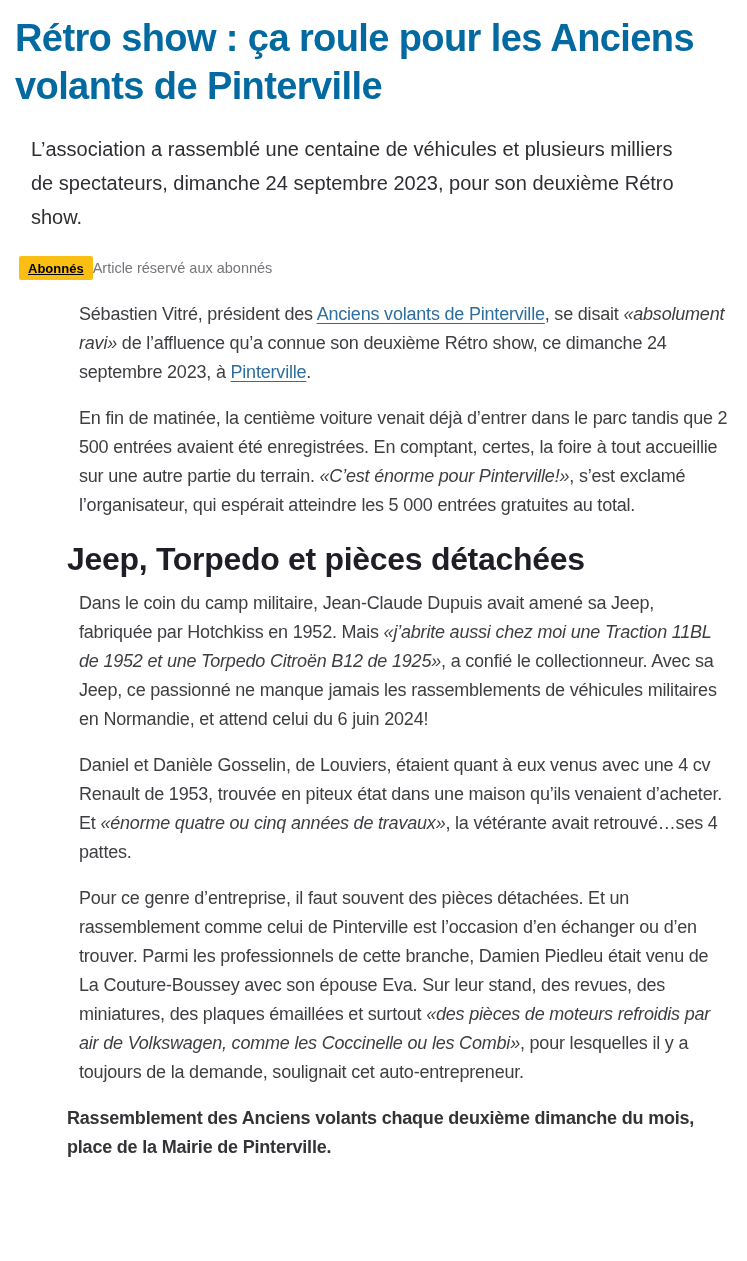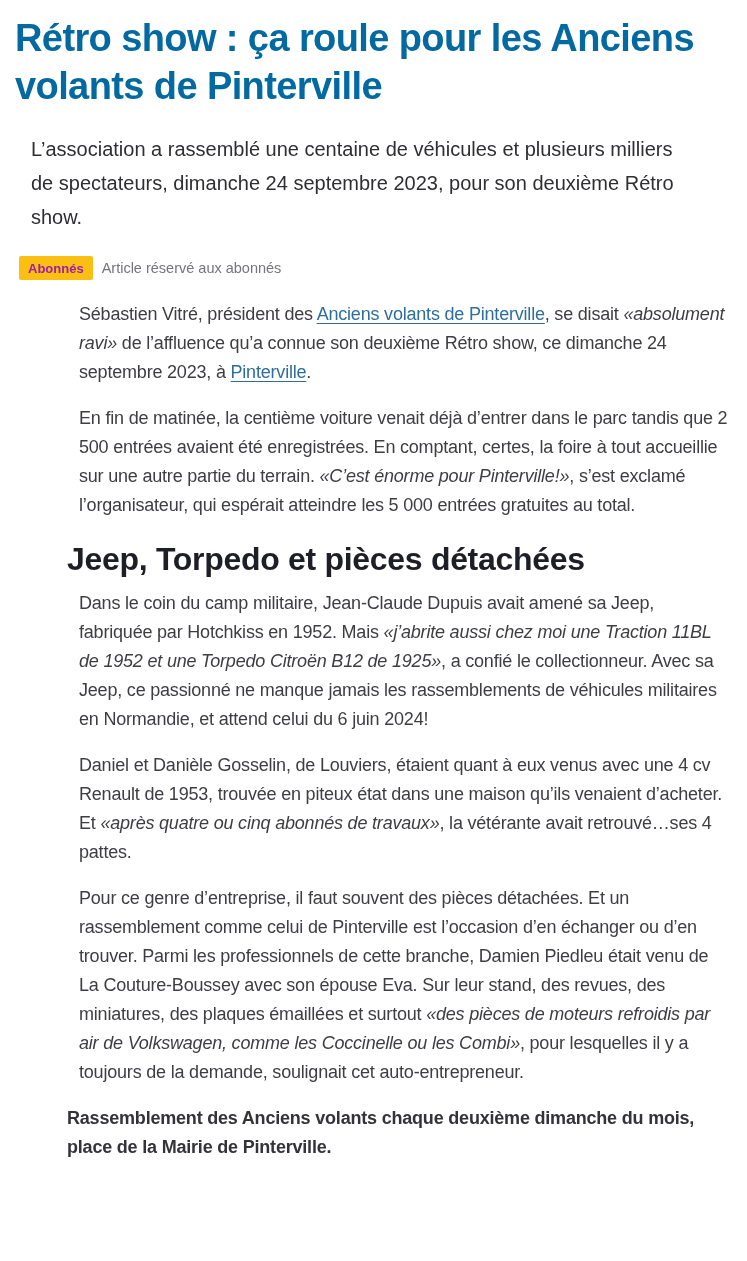--- a/index.html
+++ b/index.html
@@ -34,29 +34,29 @@
     max-width: 650px;
   }
   .badge-row {
     display: flex;
     align-items: center;
     margin: 0 0 20px 4px;
   }
   .badge {
     display: inline-block;
     background: #fbbe12;
-    color: #a21caf;
+    color: #000000;
     font-size: 13px;
     font-weight: 700;
     line-height: 1;
     padding: 6px 9px 5px 9px;
     border-radius: 2px;
+    text-decoration: underline;
   }
   .badge-note {
-    margin-left: 9px;
     font-size: 14.5px;
     color: #75757b;
   }
   .article-body {
     margin-left: 52px;
     margin-right: 2px;
     font-size: 18px;
     line-height: 29px;
     letter-spacing: -0.2px;
     color: #3e3e42;
@@ -99,18 +99,18 @@
   <div class="badge-row">
     <span class="badge">Abonnés</span>
     <span class="badge-note">Article réservé aux abonnés</span>
   </div>
 
   <div class="article-body">
       <p class="body-paragraph"><span>Sébastien Vitré, président des </span><a class="inline-link">Anciens volants de Pinterville</a><span>, se disait </span><em class="inline-quote">«absolument ravi»</em><span> de l’affluence qu’a connue son deuxième Rétro show, ce dimanche 24 septembre 2023, à </span><a class="inline-link">Pinterville</a><span>.</span></p>
       <p class="body-paragraph"><span>En fin de matinée, la centième voiture venait déjà d’entrer dans le parc tandis que 2 500 entrées avaient été enregistrées. En comptant, certes, la foire à tout accueillie sur une autre partie du terrain. </span><em class="inline-quote">«C’est énorme pour Pinterville!»</em><span>, s’est exclamé l’organisateur, qui espérait atteindre les 5 000 entrées gratuites au total.</span></p>
       <h2 class="section-heading">Jeep, Torpedo et pièces détachées</h2>
       <p class="body-paragraph"><span>Dans le coin du camp militaire, Jean-Claude Dupuis avait amené sa Jeep, fabriquée par Hotchkiss en 1952. Mais </span><em class="inline-quote">«j’abrite aussi chez moi une Traction 11BL de 1952 et une Torpedo Citroën B12 de 1925»</em><span>, a confié le collectionneur. Avec sa Jeep, ce passionné ne manque jamais les rassemblements de véhicules militaires en Normandie, et attend celui du 6 juin 2024!</span></p>
-      <p class="body-paragraph"><span>Daniel et Danièle Gosselin, de Louviers, étaient quant à eux venus avec une 4 cv Renault de 1953, trouvée en piteux état dans une maison qu’ils venaient d’acheter. Et </span><em class="inline-quote">«après quatre ou cinq abonnés de travaux»</em><span>, la vétérante avait retrouvé…ses 4 pattes.</span></p>
+      <p class="body-paragraph"><span>Daniel et Danièle Gosselin, de Louviers, étaient quant à eux venus avec une 4 cv Renault de 1953, trouvée en piteux état dans une maison qu’ils venaient d’acheter. Et </span><em class="inline-quote">«énorme quatre ou cinq années de travaux»</em><span>, la vétérante avait retrouvé…ses 4 pattes.</span></p>
       <p class="body-paragraph"><span>Pour ce genre d’entreprise, il faut souvent des pièces détachées. Et un rassemblement comme celui de Pinterville est l’occasion d’en échanger ou d’en trouver. Parmi les professionnels de cette branche, Damien Piedleu était venu de La Couture-Boussey avec son épouse Eva. Sur leur stand, des revues, des miniatures, des plaques émaillées et surtout </span><em class="inline-quote">«des pièces de moteurs refroidis par air de Volkswagen, comme les Coccinelle ou les Combi»</em><span>, pour lesquelles il y a toujours de la demande, soulignait cet auto-entrepreneur.</span></p>
       <p class="bold-paragraph">Rassemblement des Anciens volants chaque deuxième dimanche du mois, place de la Mairie de Pinterville.</p>
     </div>
 
 </div>
 
 </body></html>

